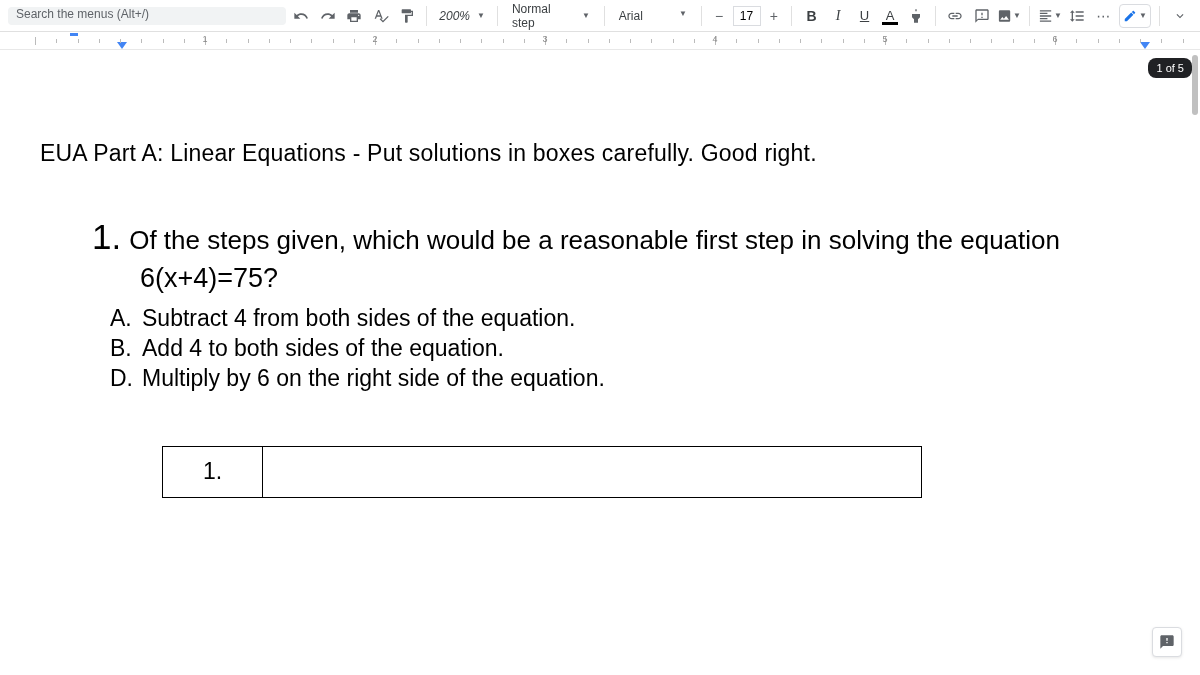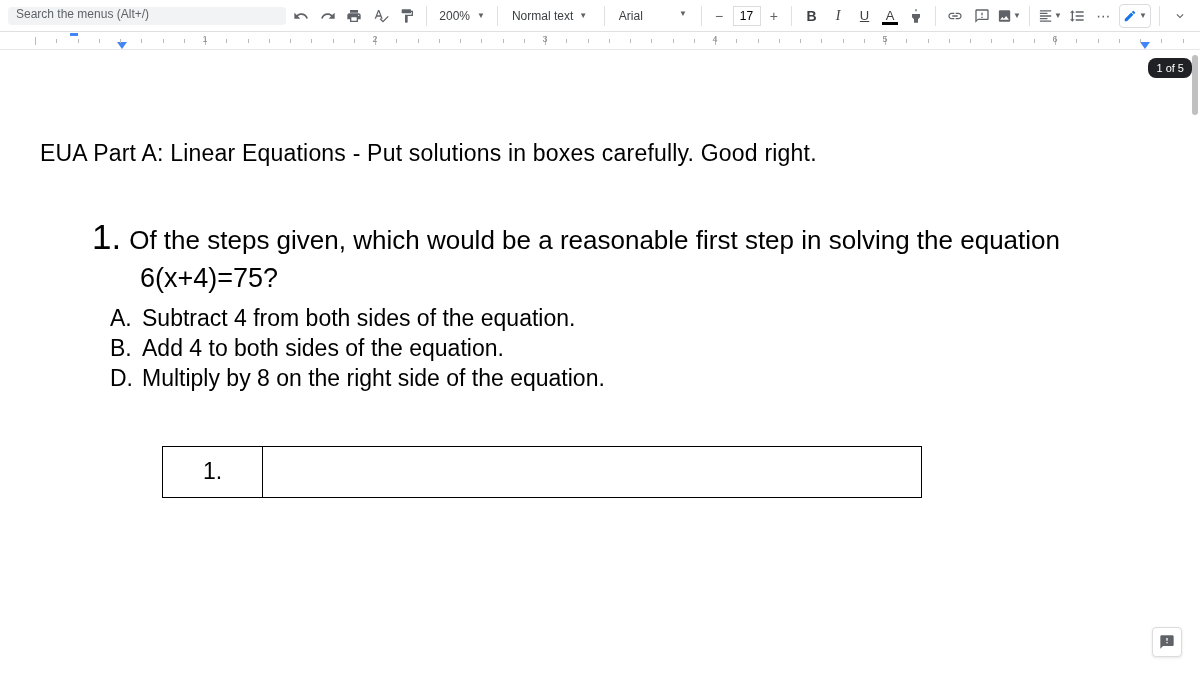--- a/index.html
+++ b/index.html
@@ -4,21 +4,21 @@
 <style>
 * { box-sizing: border-box; margin: 0; padding: 0; }
 body { font-family: Arial, sans-serif; background: #fff; width: 1200px; height: 675px; overflow: hidden; position: relative; }
 
 
 .toolbar { height: 32px; background: #fff; border-bottom: 1px solid #e0e0e0; display: flex; align-items: center; padding: 0 8px; gap: 4px; }
 .search-box { width: 295px; height: 18px; background: #f1f3f4; border-radius: 4px; padding: 0 8px; display: flex; align-items: flex-start; font-size: 12px; color: #5f6368; }
 .tb-icon { width: 24px; height: 24px; display: flex; align-items: center; justify-content: center; cursor: pointer; color: #5f6368; fill: #5f6368; }
 .tb-icon svg { width: 16px; height: 16px; }
 .sep { width: 1px; height: 20px; background: #e0e0e0; margin: 0 4px; }
-.zoom-box { display: flex; align-items: center; font-size: 12px; color: #3c4043; padding: 0 4px; gap: 7px; cursor: pointer; }
+.zoom-box { display: flex; align-items: center; font-size: 12px; color: #3c4043; padding: 0 4px; gap: 7px; cursor: pointer; font-style: italic; }
 .style-box { display: flex; align-items: center; font-size: 12px; color: #3c4043; padding: 0 6px; gap: 6px; cursor: pointer; min-width: 90px; }
 .font-box { display: flex; font-size: 12px; color: #3c4043; padding: 0 6px; gap: 6px; cursor: pointer; min-width: 80px; }
 .font-size-input { width: 28px; height: 20px; border: 1px solid #dadce0; text-align: center; font-size: 12px; }
 .pm-btn { width: 20px; height: 20px; display: flex; align-items: center; justify-content: center; cursor: pointer; font-size: 14px; color: #5f6368; }
 .text-color-btn { width: 22px; height: 22px; display: flex; flex-direction: column; align-items: center; justify-content: center; cursor: pointer; position: relative; }
 .text-color-btn .a { font-size: 13px; color: #3c4043; line-height: 12px; }
 .text-color-btn .bar { width: 16px; height: 3px; background: #000; position: absolute; bottom: 2px; }
 .dropdown-arrow { font-size: 8px; color: #5f6368; }
 .tb-right { margin-left: auto; display: flex; align-items: center; gap: 4px; }
 .pen-btn { width: 32px; height: 24px; border: 1px solid #dadce0; border-radius: 4px; display: flex; align-items: center; justify-content: center; gap: 2px; cursor: pointer; }
@@ -90,21 +90,21 @@
         <path d="M18 4V3c0-.55-.45-1-1-1H5c-.55 0-1 .45-1 1v4c0 .55.45 1 1 1h12c.55 0 1-.45 1-1V6h1v4H9v11c0 .55.45 1 1 1h2c.55 0 1-.45 1-1v-9h8V4h-3z"></path>
       </svg>
     </div>
   <div class="sep"></div>
   <div class="zoom-box">
     <span>200%</span>
     <span class="dropdown-arrow">▼</span>
   </div>
   <div class="sep"></div>
   <div class="style-box">
-    <span>Normal text</span>
+    <span>Normal step</span>
     <span class="dropdown-arrow">▼</span>
   </div>
   <div class="sep"></div>
   <div class="font-box">
     <span>Arial</span>
     <span class="dropdown-arrow" style="margin-left:auto">▼</span>
   </div>
   <div class="sep"></div>
   <div class="pm-btn">−</div>
   <input class="font-size-input" value="17" style="">
@@ -252,21 +252,21 @@
 
   <div class="question-block">
     <div class="q-line">
       <span class="q-num">1.</span>
       <span class="q-text">Of the steps given, which would be a reasonable first step in solving the equation</span>
     </div>
     <div class="q-eq">6(x+4)=75?</div>
     <div id="choices">
         <div class="choice"><span class="choice-label">A.</span><span>Subtract 4 from both sides of the equation.</span></div>
         <div class="choice"><span class="choice-label">B.</span><span>Add 4 to both sides of the equation.</span></div>
-        <div class="choice"><span class="choice-label">D.</span><span>Multiply by 8 on the right side of the equation.</span></div>
+        <div class="choice"><span class="choice-label">D.</span><span>Multiply by 6 on the right side of the equation.</span></div>
       </div>
     <div class="answer-box">
       <div class="answer-label-cell">1.</div>
       <div class="answer-cell"></div>
     </div>
   </div>
 </div>
 
 <div class="explore-btn">
   <svg viewBox="0 0 24 24">

